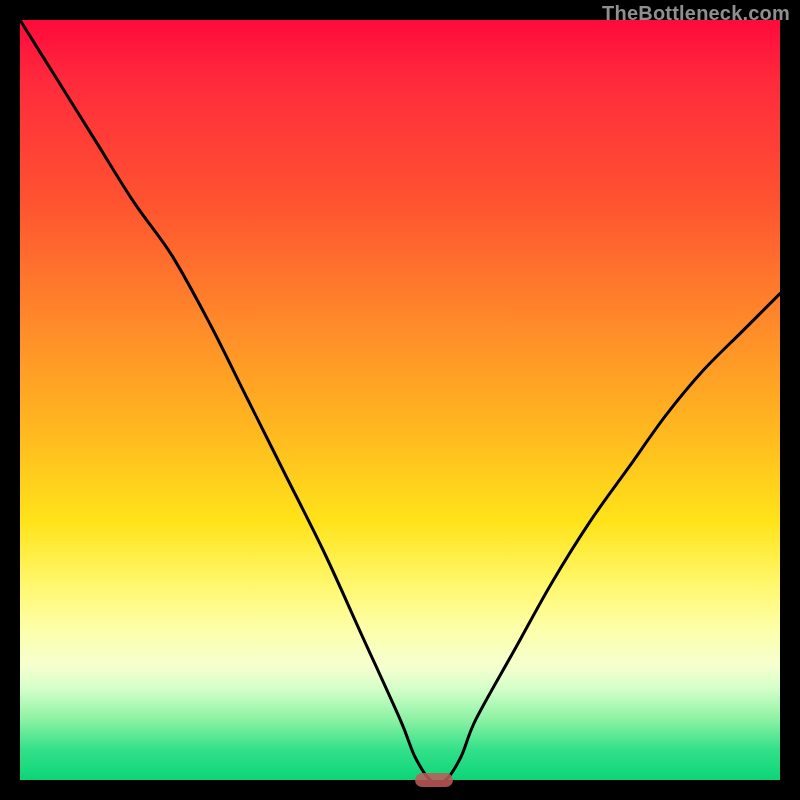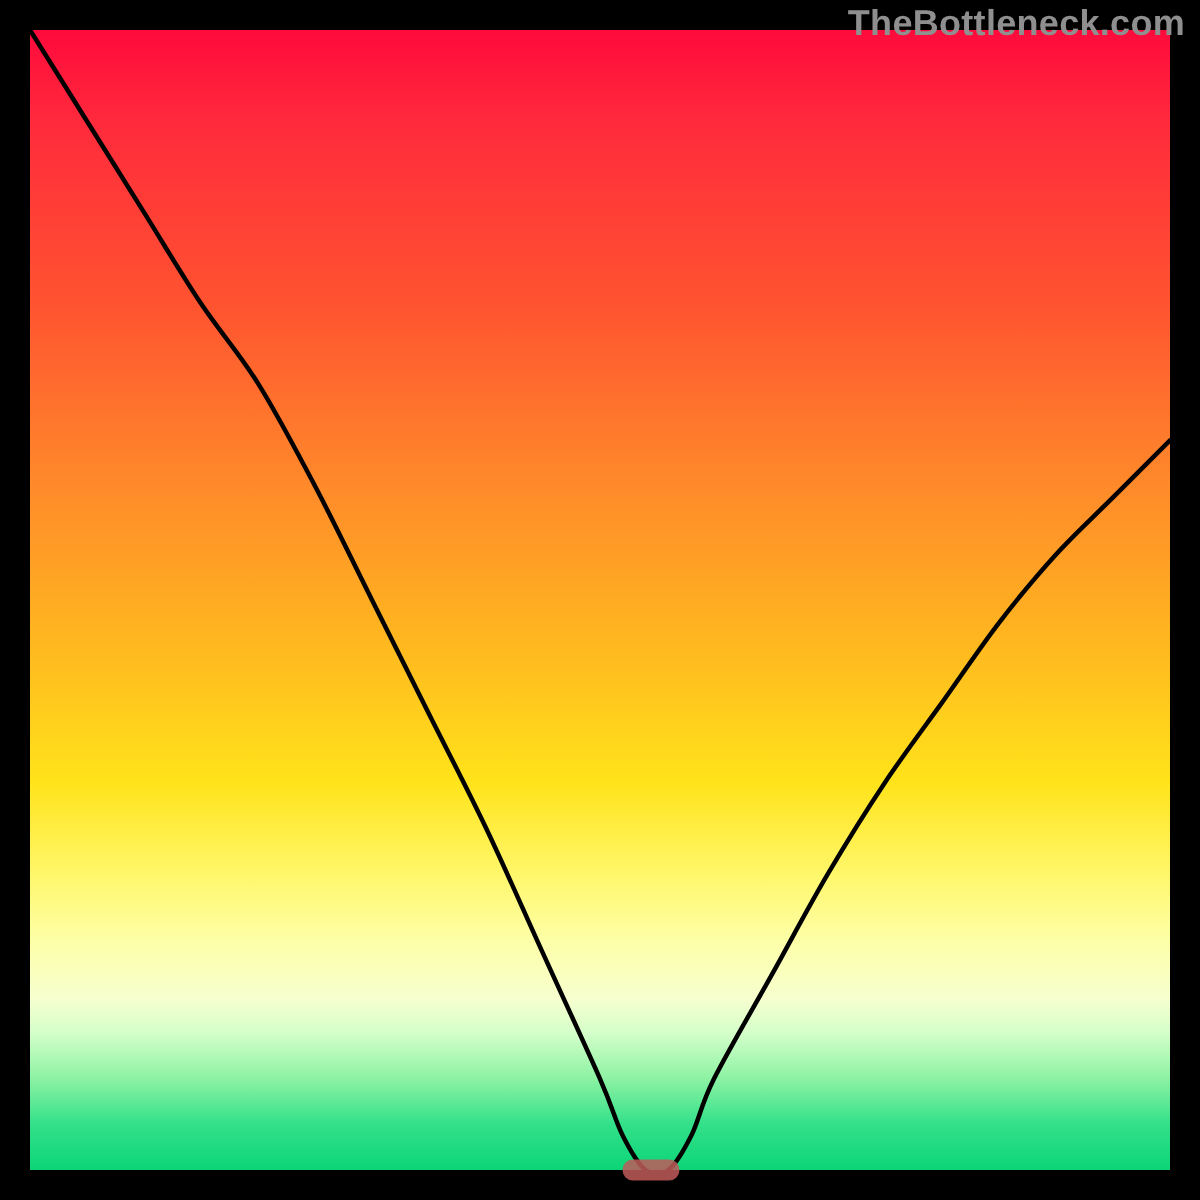--- a/index.html
+++ b/index.html
@@ -53,21 +53,21 @@
     height: 14px;
     border-radius: 7px;
     background: #c05a5a;
     opacity: 0.85;
   }
   .watermark {
     position: absolute;
     top: 2px;
     right: 10px;
     color: #8f8f8f;
-    font-size: 24px;
+    font-size: 20px;
     font-weight: 600;
     letter-spacing: 0.2px;
     user-select: none;
   }
 </style>
 </head>
 <body>
 <div class="frame">
 
   <div class="plot">

